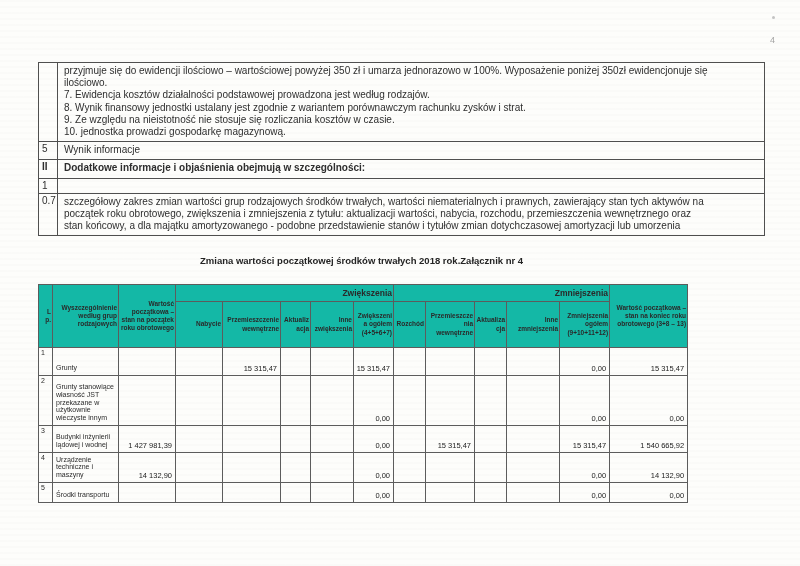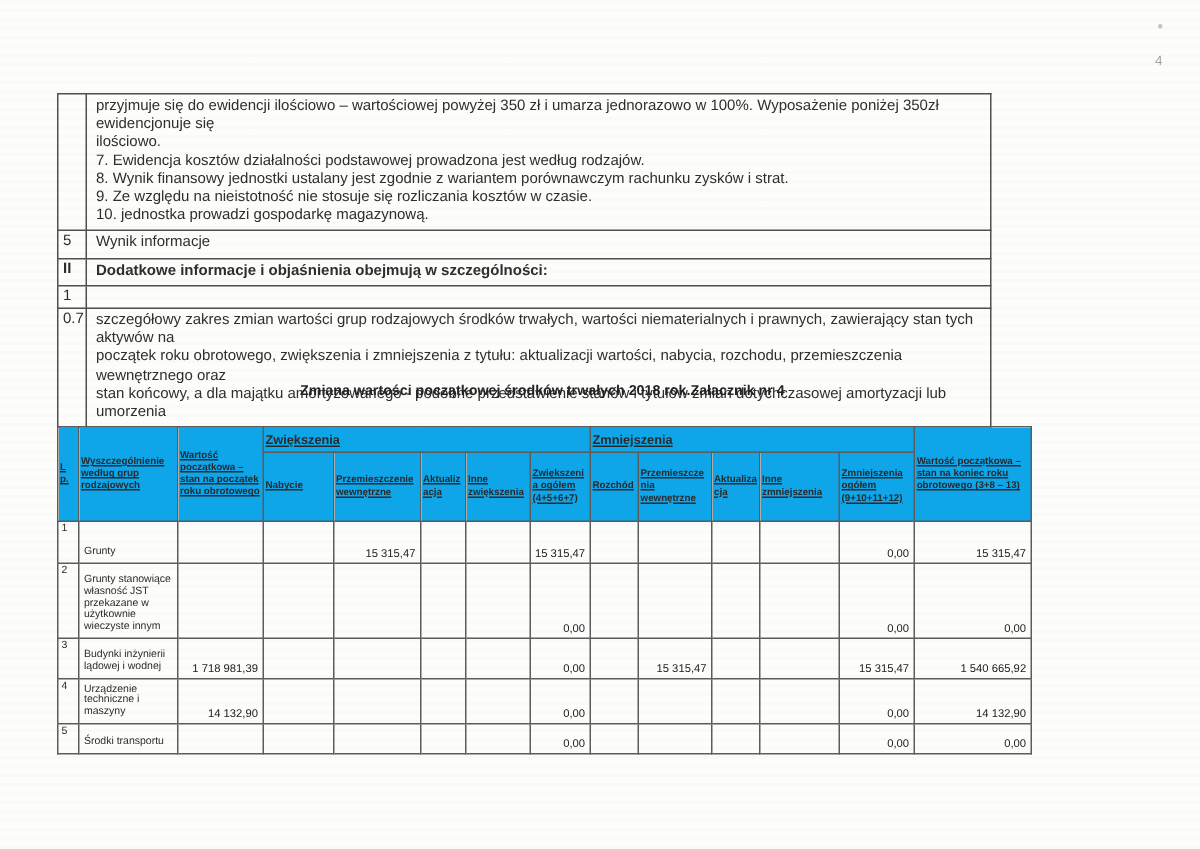--- a/index.html
+++ b/index.html
@@ -36,21 +36,21 @@
     position: absolute;
     left: 770px; top: 35px;
     font-size: 9px;
     color: #a3a3a3;
   }
 
   
   table.notes {
     position: absolute;
     left: 38px; top: 62px;
-    width: 623px;
+    width: 727px;
     border-collapse: collapse;
     table-layout: fixed;
   }
   table.notes col.c-num { width: 19px; }
   table.notes td {
     border: 1px solid #4f4f4f;
     vertical-align: top;
     font-size: 10px;
     line-height: 12.2px;
     color: #2e2e2e;
@@ -90,31 +90,30 @@
     left: 38px; top: 284px;
     width: 649px;
     border-collapse: collapse;
     table-layout: fixed;
   }
   table.assets th, table.assets td {
     border: 1px solid #5c5c5c;
     overflow: hidden;
   }
   table.assets th {
-    background: #0ea5e9;
+    background: #14b8a6;
     font-size: 6.5px;
     line-height: 1.25;
     font-weight: bold;
-    text-align: left;
+    text-align: right;
     vertical-align: middle;
     padding: 1px;
     overflow-wrap: break-word;
     word-break: break-word;
     color: #2a2a2a;
-    text-decoration: underline;
   }
   table.assets th.gh {
     font-size: 8.5px;
     height: 17px;
   }
   table.assets th.lp { white-space: pre-line; }
   table.assets tr.subhead { height: 46px; }
   table.assets td {
     font-size: 7.5px;
     vertical-align: bottom;
@@ -263,21 +262,21 @@
         <td class="val"></td>
         <td class="val"></td>
         <td class="val"></td>
         <td class="val"></td>
         <td class="val">0,00</td>
         <td class="val">0,00</td>
       </tr>
       <tr class="r3">
         <td class="lp">3</td>
         <td class="name">Budynki inżynierii lądowej i wodnej</td>
-        <td class="val">1 718 981,39</td>
+        <td class="val">1 427 981,39</td>
         <td class="val"></td>
         <td class="val"></td>
         <td class="val"></td>
         <td class="val"></td>
         <td class="val">0,00</td>
         <td class="val"></td>
         <td class="val">15 315,47</td>
         <td class="val"></td>
         <td class="val"></td>
         <td class="val">15 315,47</td>

